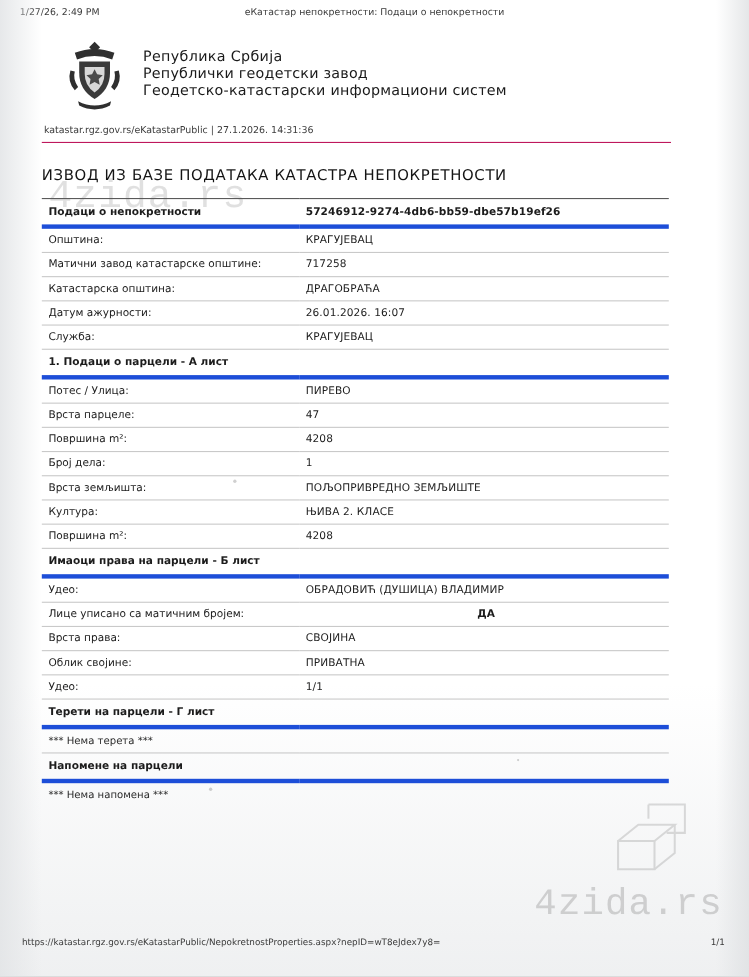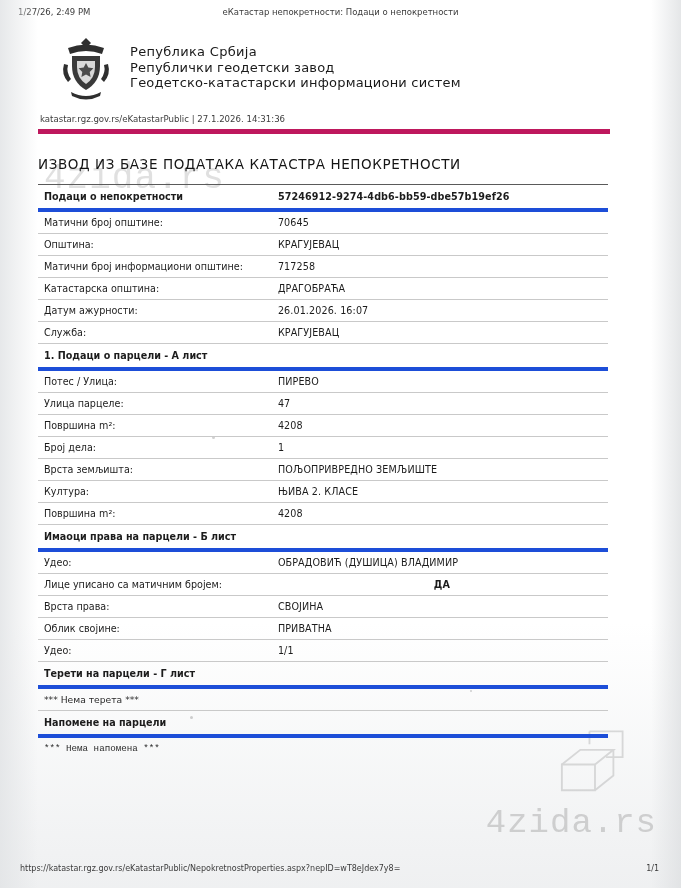--- a/index.html
+++ b/index.html
@@ -40,21 +40,21 @@
     position: absolute;
     left: 18px; top: 7px;
   }
   .browser-head .bh-center {
     position: absolute;
     left: 0; right: 0; top: 7px;
     text-align: center;
   }
   .browser-foot {
     position: absolute;
-    left: 0; bottom: 8px;
+    left: 0; bottom: 20px;
     width: 681px;
     height: 16px;
     font-size: 8px;
     color: #3b3b3b;
   }
   .browser-foot .bf-left {
     position: absolute;
     left: 20px; top: 0;
   }
   .browser-foot .bf-right {
@@ -91,21 +91,21 @@
     font-size: 13px;
     line-height: 15.5px;
     letter-spacing: .2px;
   }
   .org-lines div:first-child { letter-spacing: .3px; }
 
   .url-line {
     font-size: 8.6px;
     color: #3c3c3c;
     padding-left: 2px;
-    border-bottom: 5px solid #be185d;
+    border-bottom: 1px solid #be185d;
     padding-bottom: 5px;
     margin: 6px 0 0 0;
     width: 570px;
   }
 
   .doc-title {
     text-align: left;
     font-size: 13.5px;
     letter-spacing: .6px;
     color: #141414;
@@ -238,29 +238,25 @@
     <div class="doc-title">ИЗВОД ИЗ БАЗЕ ПОДАТАКА КАТАСТРА НЕПОКРЕТНОСТИ</div>
 
     <table class="kat">
       <tbody>
 
         <tr class="section">
           <td class="lbl">Подаци о непокретности</td>
           <td class="val">57246912-9274-4db6-bb59-dbe57b19ef26</td>
         </tr>
         <tr>
-          <td class="lbl">Матични број општине:</td>
-          <td class="val">70645</td>
-        </tr>
-        <tr>
           <td class="lbl">Општина:</td>
           <td class="val">КРАГУЈЕВАЦ</td>
         </tr>
         <tr>
-          <td class="lbl">Матични број информациони општине:</td>
+          <td class="lbl">Матични завод катастарске општине:</td>
           <td class="val">717258</td>
         </tr>
         <tr>
           <td class="lbl">Катастарска општина:</td>
           <td class="val">ДРАГОБРАЋА</td>
         </tr>
         <tr>
           <td class="lbl">Датум ажурности:</td>
           <td class="val">26.01.2026. 16:07</td>
         </tr>
@@ -271,21 +267,21 @@
 
         <tr class="section">
           <td class="lbl">1. Подаци о парцели - А лист</td>
           <td class="val"></td>
         </tr>
         <tr>
           <td class="lbl">Потес / Улица:</td>
           <td class="val">ПИРЕВО</td>
         </tr>
         <tr>
-          <td class="lbl">Улица парцеле:</td>
+          <td class="lbl">Врста парцеле:</td>
           <td class="val">47</td>
         </tr>
         <tr>
           <td class="lbl">Површина m²:</td>
           <td class="val">4208</td>
         </tr>
 
         <tr>
           <td class="lbl">Број дела:</td>
           <td class="val">1</td>
@@ -334,21 +330,21 @@
         </tr>
         <tr class="note">
           <td colspan="2">*** Нема терета ***</td>
         </tr>
 
         <tr class="section">
           <td class="lbl">Напомене на парцели</td>
           <td class="val"></td>
         </tr>
         <tr class="note">
-          <td colspan="2" style="border-bottom:none;font-family:Liberation Mono, monospace;">*** Нема напомена ***</td>
+          <td colspan="2" style="border-bottom:none;">*** Нема напомена ***</td>
         </tr>
       </tbody>
     </table>
   </div>
 
   <div class="browser-foot">
     <span class="bf-left">https://katastar.rgz.gov.rs/eKatastarPublic/NepokretnostProperties.aspx?nepID=wT8eJdex7y8=</span>
     <span class="bf-right">1/1</span>
   </div>
 

